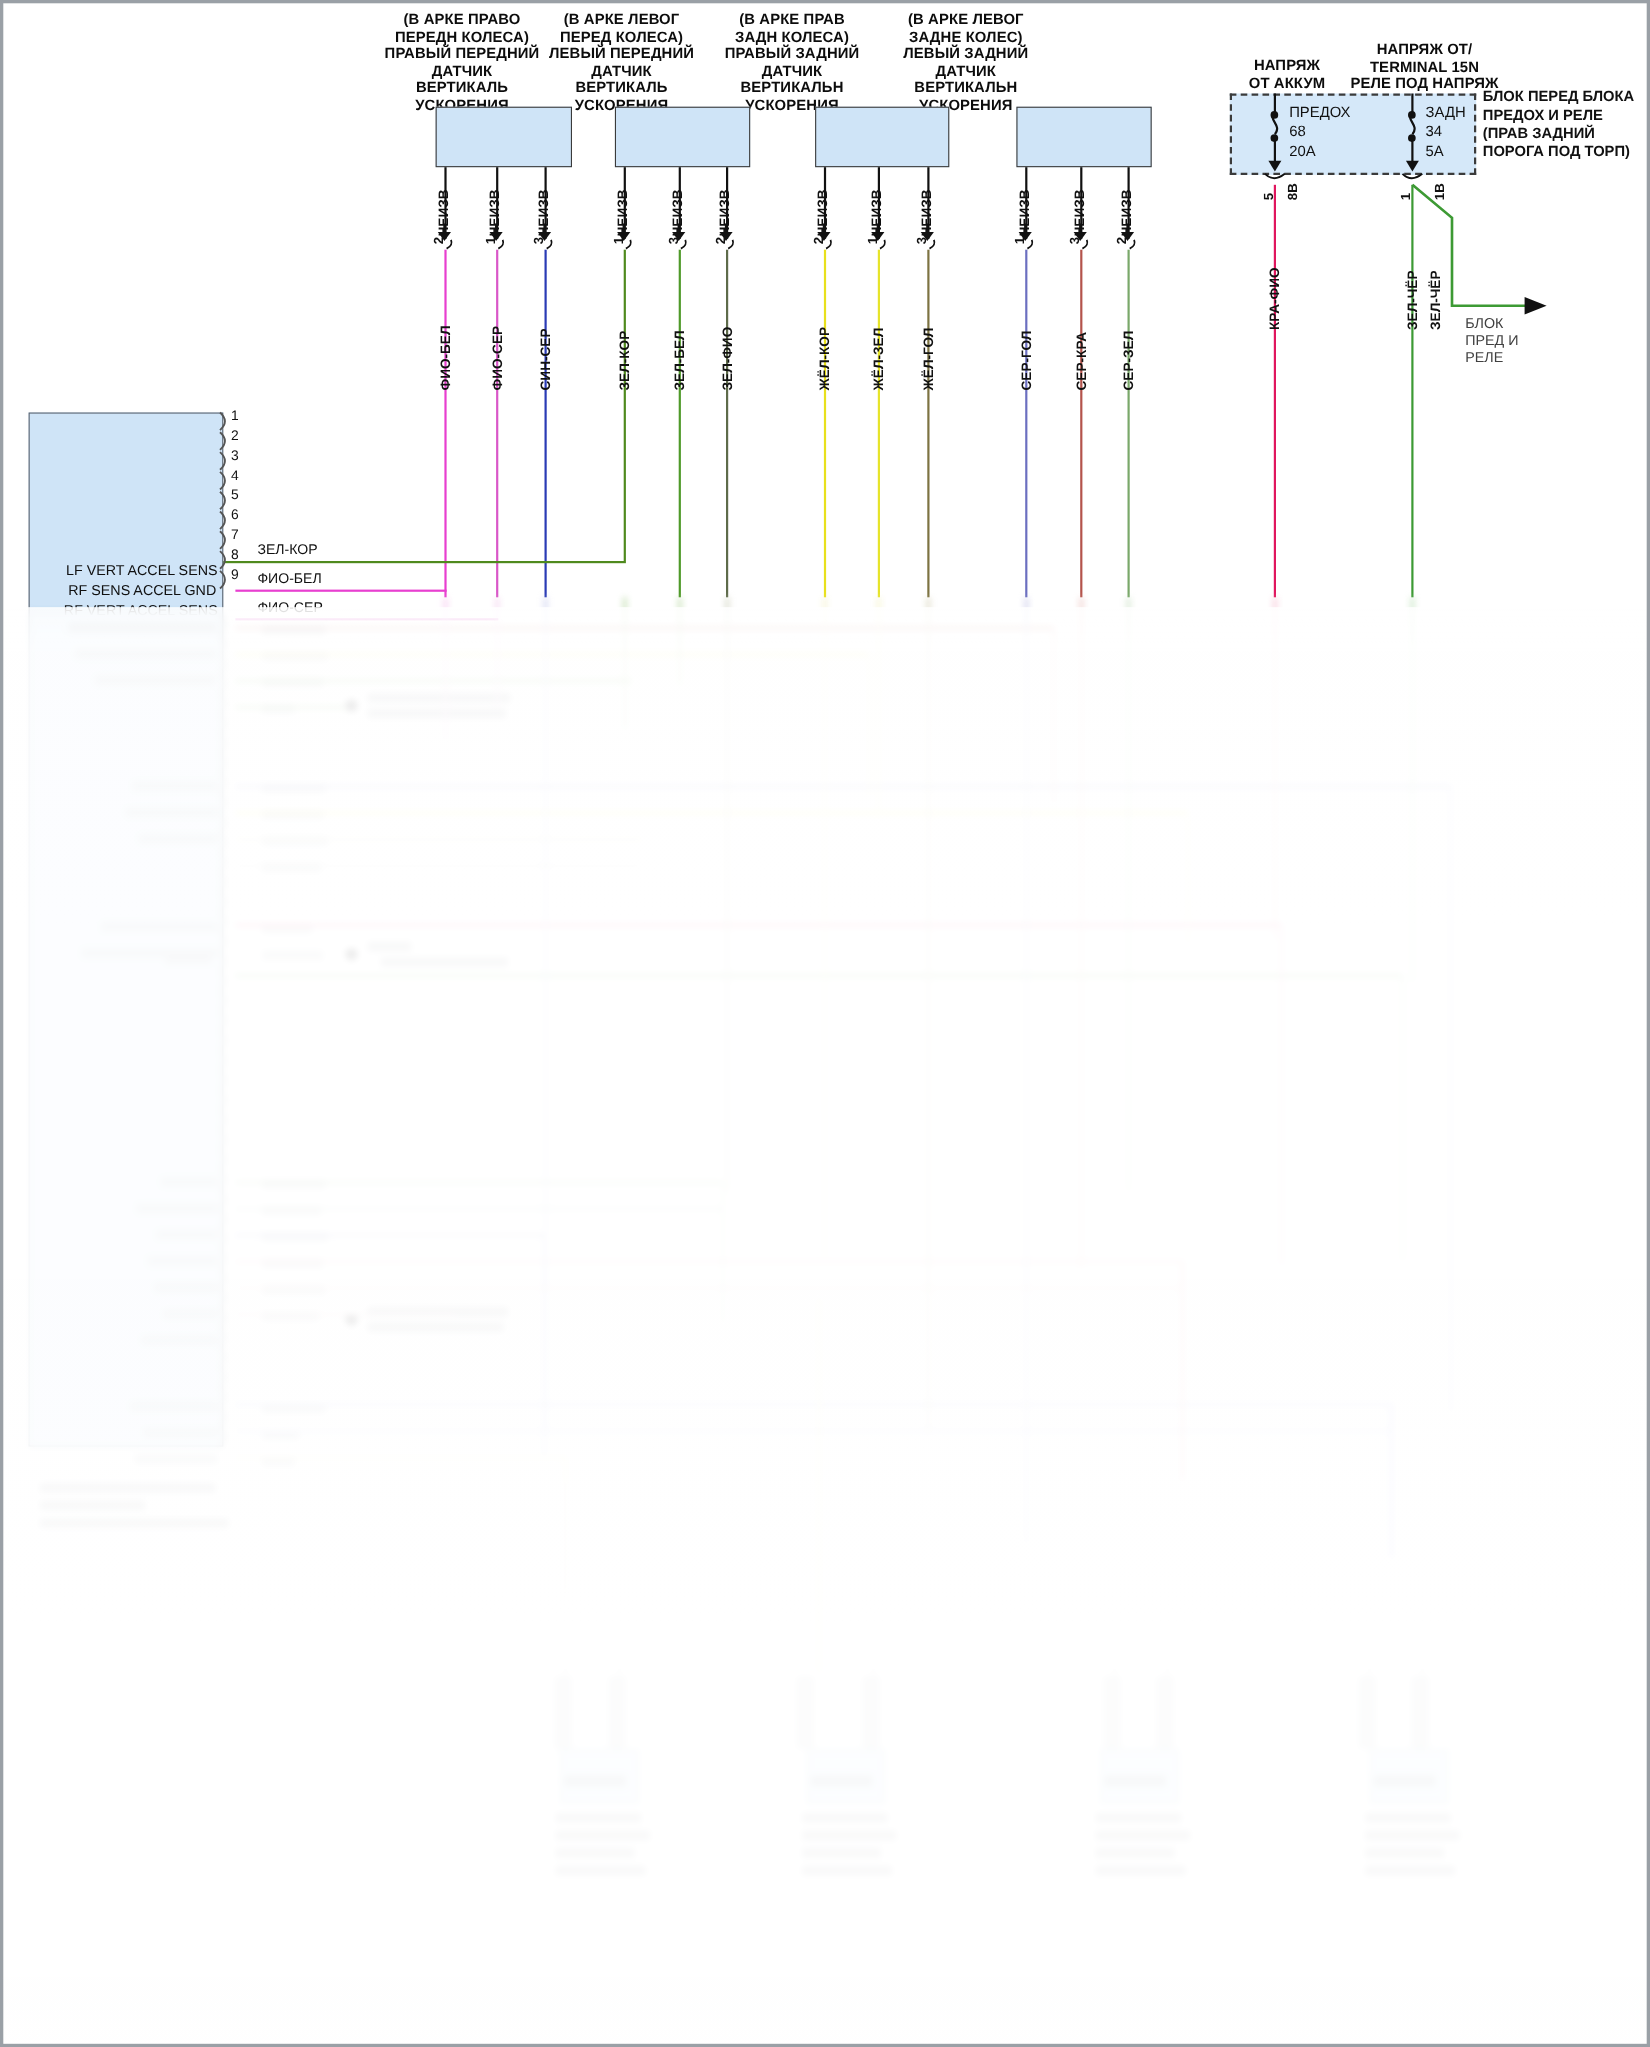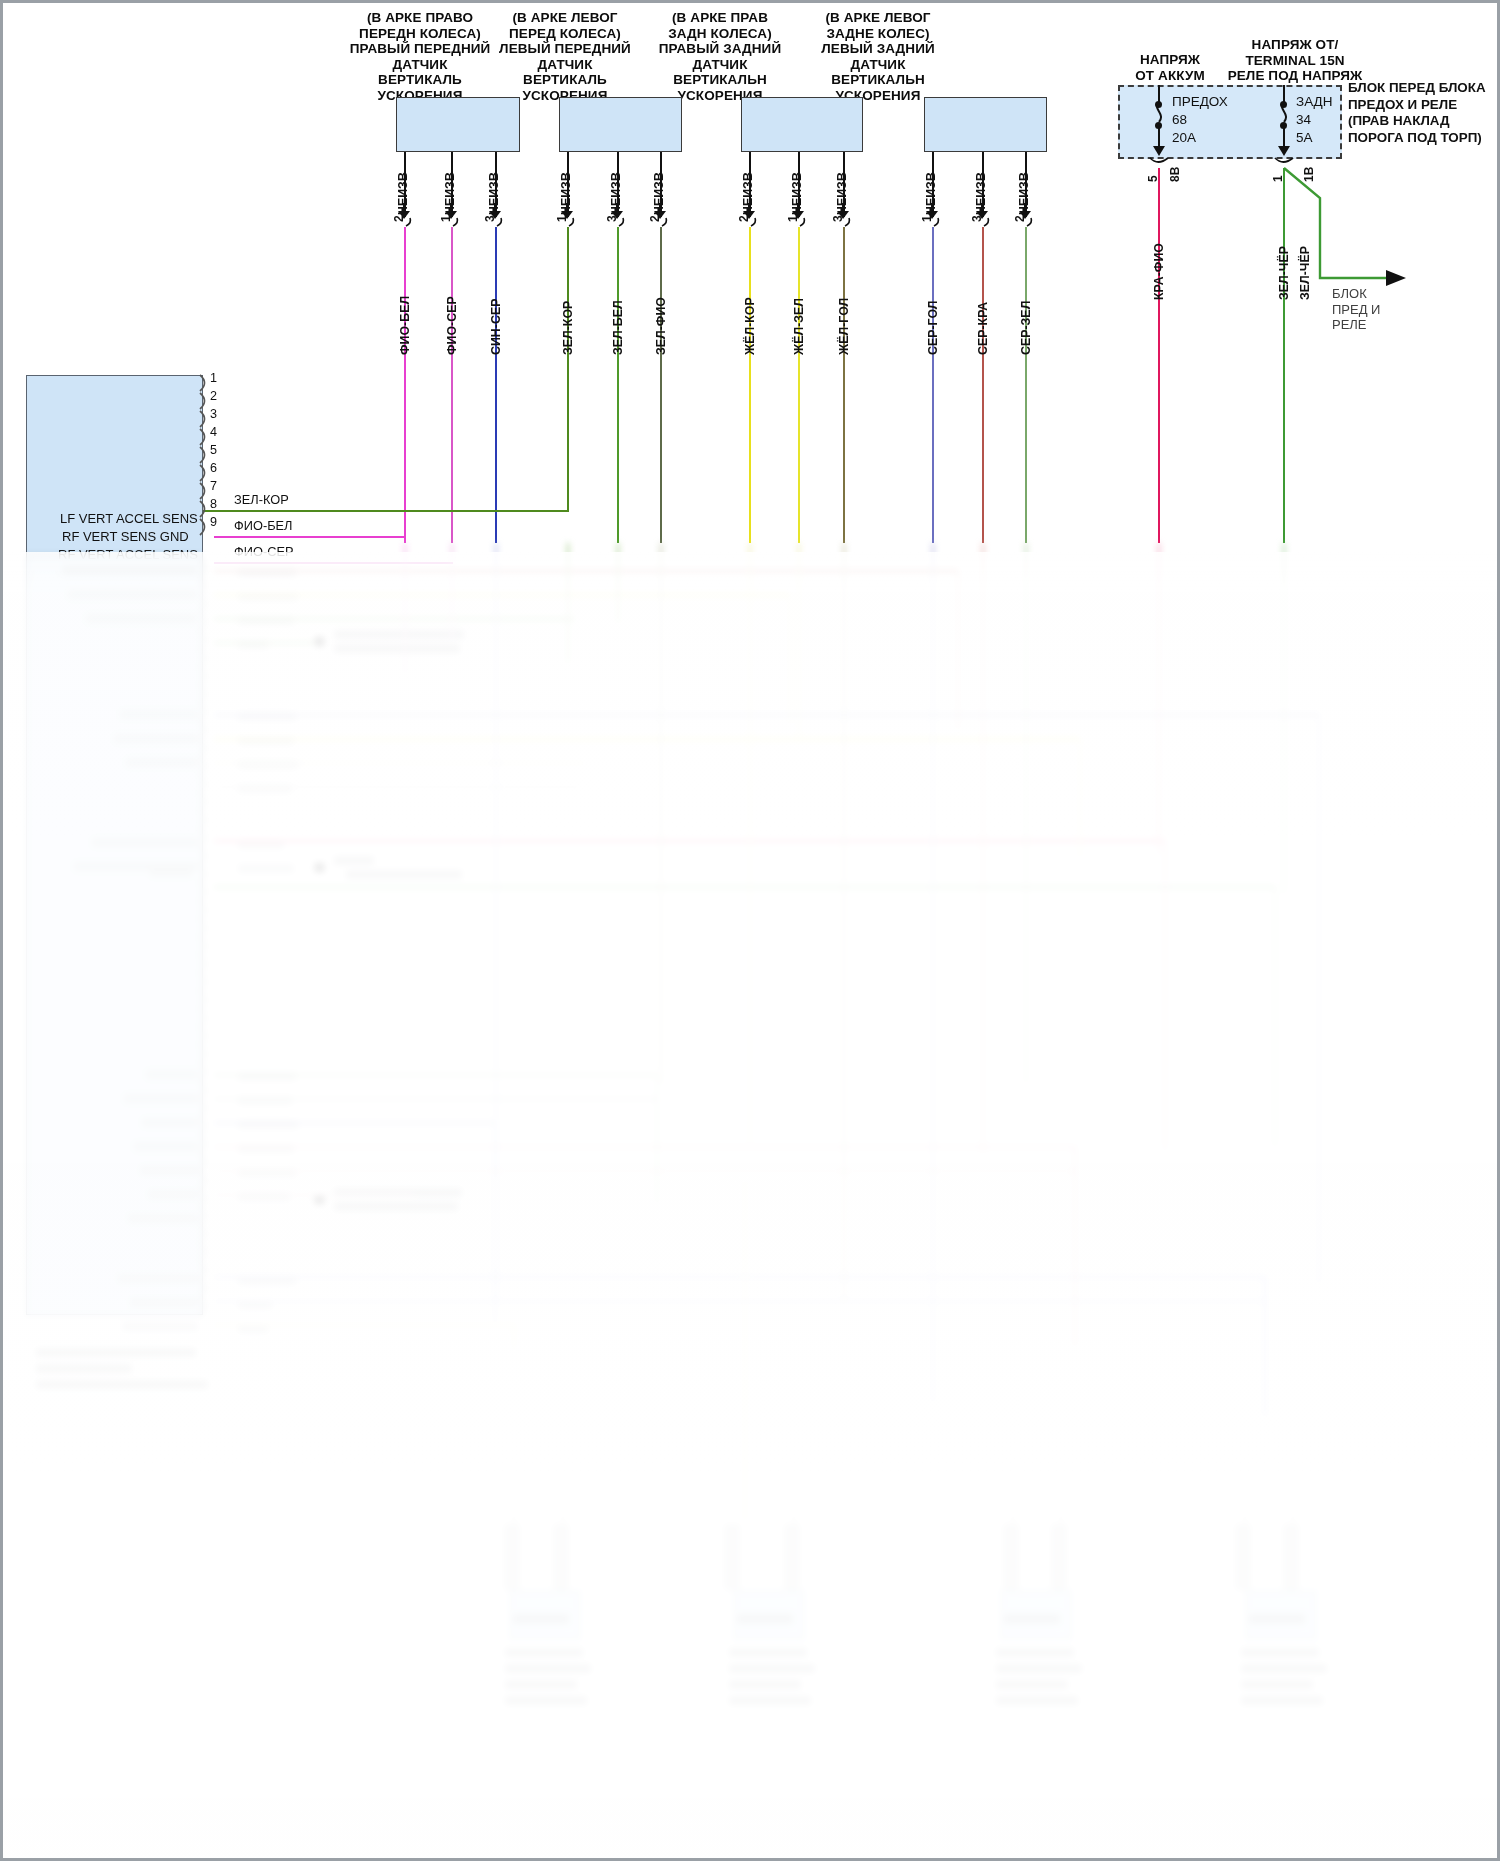--- a/index.html
+++ b/index.html
@@ -271,21 +271,21 @@
       <path d="M106 104 L126 112 L106 120 Z" fill="#111"></path>
     </svg>
     <div class="vtxt" style="left:1277px;top:300px;">ЗЕЛ-ЧЁР</div>
     <div class="vtxt" style="left:1298px;top:300px;">ЗЕЛ-ЧЁР</div>
     <div class="arrow-label" style="left:1332px;top:286px;">БЛОК
 ПРЕД И
 РЕЛЕ</div>
 
     <div class="blk-label" style="left:1348px;top:80px;">БЛОК ПЕРЕД БЛОКА
 ПРЕДОХ И РЕЛЕ
-(ПРАВ НАКЛАД
+(ПРАВ ЗАДНИЙ
 ПОРОГА ПОД ТОРП)</div>
 
     <div class="ecu-box" style="left:26px;top:375px;width:177px;height:940px;"></div>
 
     <svg style="position:absolute;left:198px;top:373px;width:20px;height:172px;" viewBox="0 0 20 172">
       <path d="M2 2 q9 8 0 16" stroke="#555" stroke-width="1.7" fill="none"></path>
       <path d="M2 20 q9 8 0 16" stroke="#555" stroke-width="1.7" fill="none"></path>
       <path d="M2 38 q9 8 0 16" stroke="#555" stroke-width="1.7" fill="none"></path>
       <path d="M2 56 q9 8 0 16" stroke="#555" stroke-width="1.7" fill="none"></path>
       <path d="M2 74 q9 8 0 16" stroke="#555" stroke-width="1.7" fill="none"></path>
@@ -299,21 +299,21 @@
     <div class="pin-num" style="position:absolute;left:210px;top:389px;">2</div>
     <div class="pin-num" style="position:absolute;left:210px;top:407px;">3</div>
     <div class="pin-num" style="position:absolute;left:210px;top:425px;">4</div>
     <div class="pin-num" style="position:absolute;left:210px;top:443px;">5</div>
     <div class="pin-num" style="position:absolute;left:210px;top:461px;">6</div>
     <div class="pin-num" style="position:absolute;left:210px;top:479px;">7</div>
     <div class="pin-num" style="position:absolute;left:210px;top:497px;">8</div>
     <div class="pin-num" style="position:absolute;left:210px;top:515px;">9</div>
 
     <div class="ltxt" style="left:60px;top:511px;">LF VERT ACCEL SENS</div>
-    <div class="ltxt" style="left:62px;top:529px;">RF VERT SENS GND</div>
+    <div class="ltxt" style="left:62px;top:529px;">RF SENS ACCEL GND</div>
     <div class="ltxt" style="left:58px;top:547px;">RF VERT ACCEL SENS</div>
 
     <div class="wire-label" style="left:234px;top:492px;">ЗЕЛ-КОР</div>
     <div class="wire-label" style="left:234px;top:518px;">ФИО-БЕЛ</div>
     <div class="wire-label" style="left:234px;top:544px;">ФИО-СЕР</div>
 
     <div class="hline" style="left:214px;top:536px;width:192px;border-top-color:#e83fd0;"></div>
 
     <div class="hline" style="left:214px;top:562px;width:239px;border-top-color:#d956c8;"></div>
 

